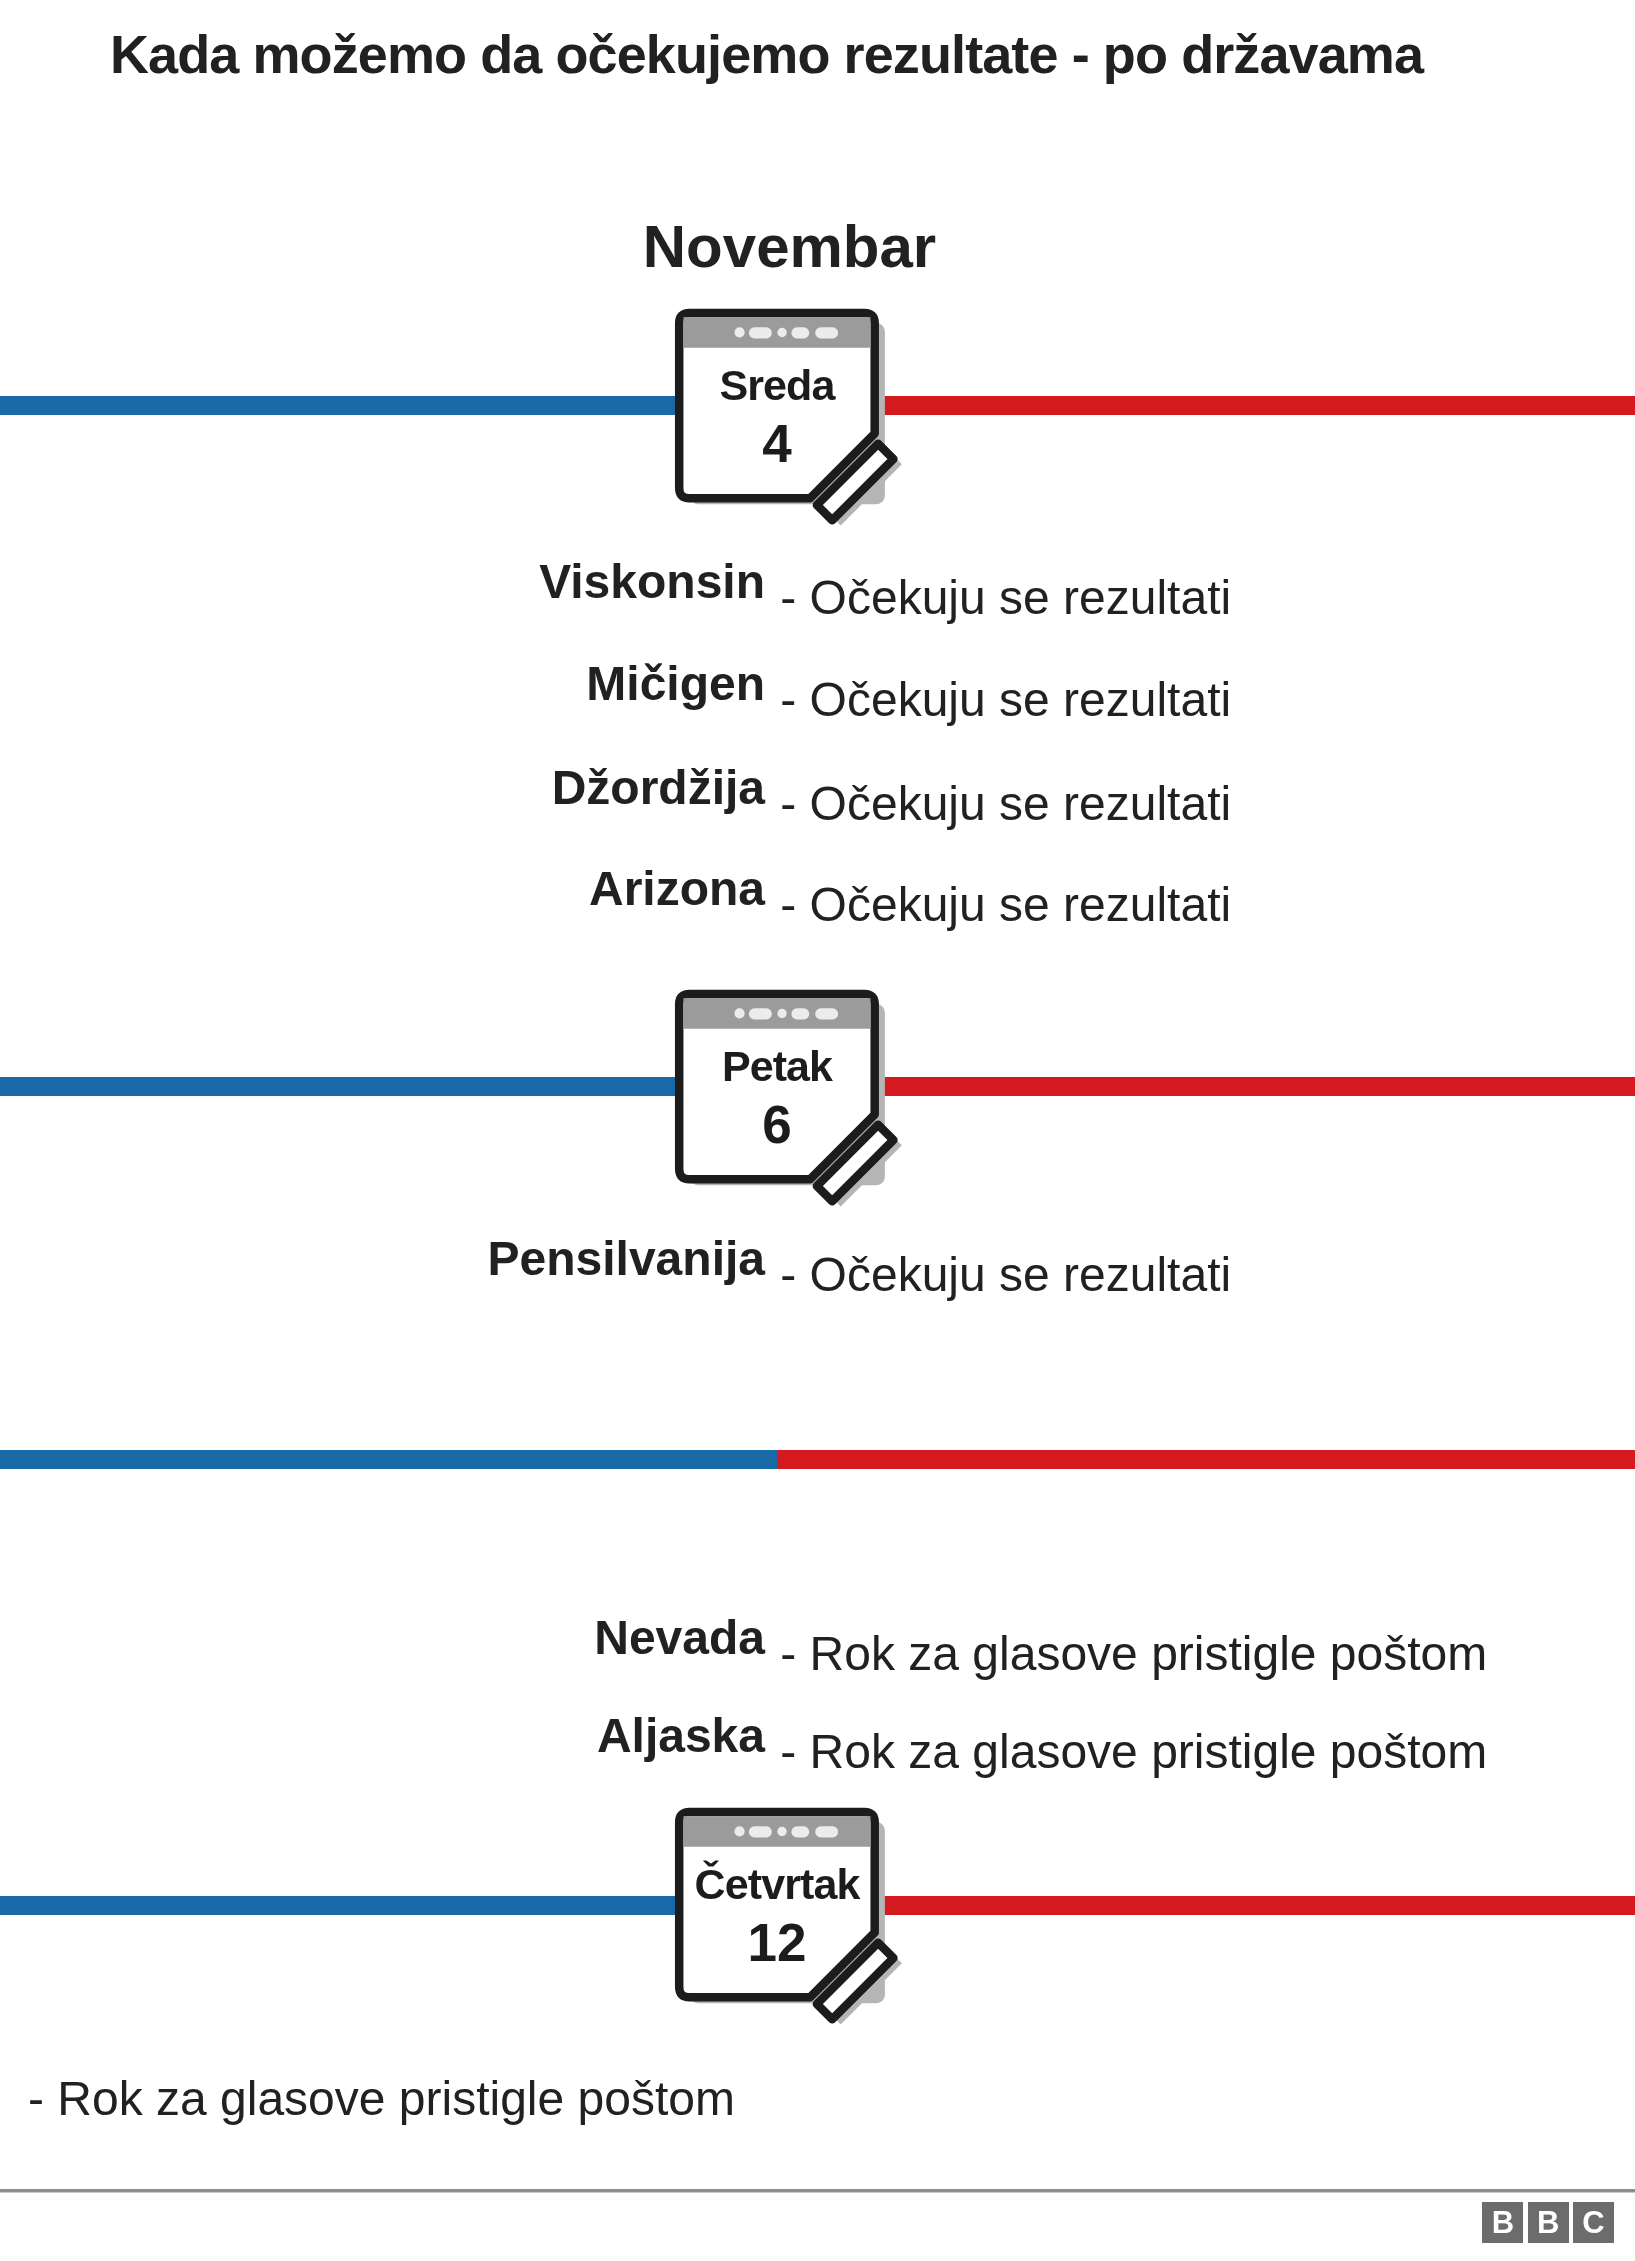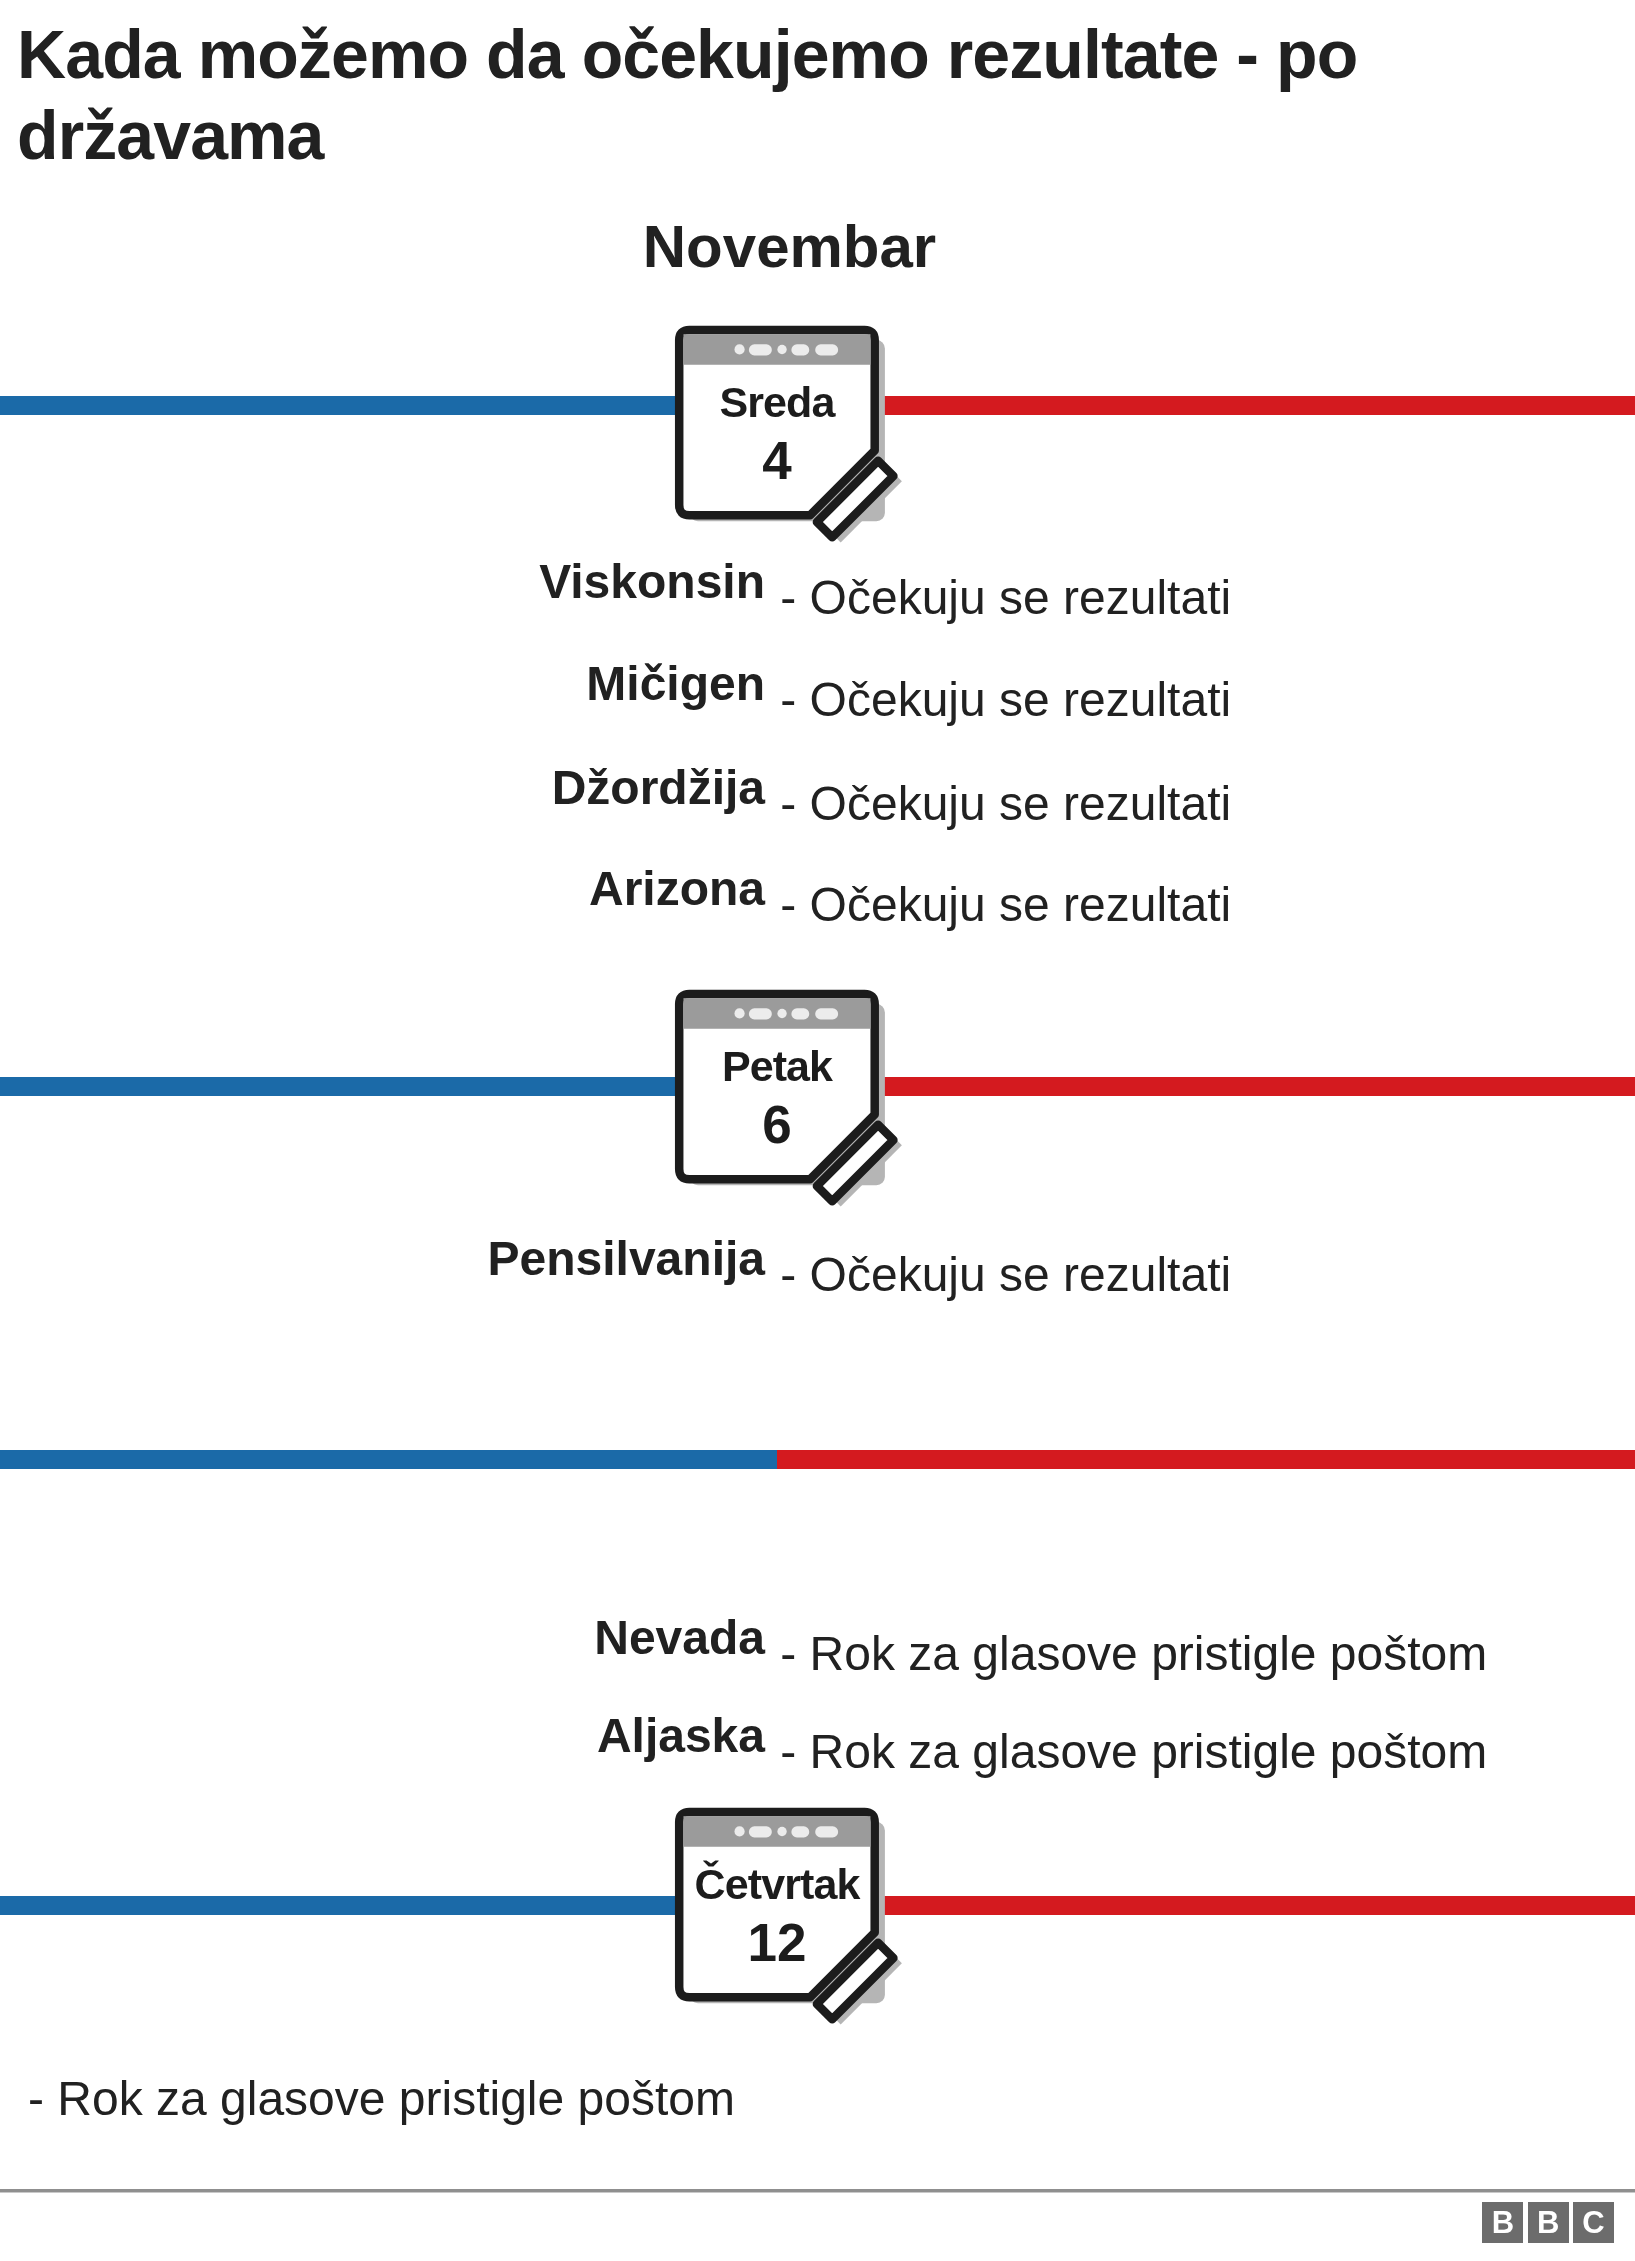--- a/index.html
+++ b/index.html
@@ -2,21 +2,21 @@
 <html style="font-size:13.6px"><head>
 <meta charset="utf-8">
 <style>
   html,body{margin:0;padding:0;background:#ffffff;}
   .canvas{
     position:relative;width:1635px;height:2261px;background:#ffffff;overflow:hidden;
     font-family:"Liberation Sans","DejaVu Sans",sans-serif;color:#212121;
   }
   .title{
     position:absolute;left:17px;top:13.6px;width:1499px;margin:0;
-    font-size:68px;line-height:81px;font-weight:700;letter-spacing:-0.9px;color:#212121;
+    font-size:54px;line-height:81px;font-weight:700;letter-spacing:-0.9px;color:#212121;text-align:center;
   }
   .month{
     position:absolute;left:619px;top:212px;width:341px;text-align:center;
     font-size:60px;font-weight:700;color:#212121;
   }
   .tl-bar{position:absolute;height:19px;z-index:1;}
   .tl-bar.blue{left:0;width:777px;background:#1b6aa8;}
   .tl-bar.red{left:777px;width:859px;background:#d41a1f;}
   .calendar{position:absolute;left:669px;width:238px;height:238px;z-index:2;}
   .calendar svg{position:absolute;left:0;top:0;}
@@ -45,21 +45,21 @@
 </head>
 <body>
 
 <div class="canvas">
 
   <h1 class="title">Kada možemo da očekujemo rezultate - po državama</h1>
   <div class="month">Novembar</div>
 
   <div class="tl-bar blue" style="top:396px"></div>
   <div class="tl-bar red" style="top:396px"></div>
-  <div class="calendar" style="top:318px">
+  <div class="calendar" style="top:301px">
     <svg width="238" height="238" viewBox="0 0 280 280">
       <rect x="24" y="26" width="230" height="213" rx="10" fill="#b5b5b5"></rect>
       <polygon points="256,174 184,246 202,264 274,192" fill="#b5b5b5"></polygon>
       <path d="M 24 14 H 230 Q 242 14 242 26 V 156 L 166 232 H 24 Q 12 232 12 220 V 26 Q 12 14 24 14 Z" fill="#ffffff" stroke="#1c1c1c" stroke-width="10" stroke-linejoin="round"></path>
       <polygon points="246,168 174,240 192,258 264,186" fill="#ffffff" stroke="#1c1c1c" stroke-width="10" stroke-linejoin="round"></polygon>
       <rect x="17" y="19" width="220" height="36" fill="#9b9b9b"></rect>
       <g fill="#ececec">
         <circle cx="83" cy="37" r="6"></circle>
         <rect x="94" y="31" width="27" height="13" rx="6.5"></rect>
         <circle cx="133" cy="37" r="5.5"></circle>

